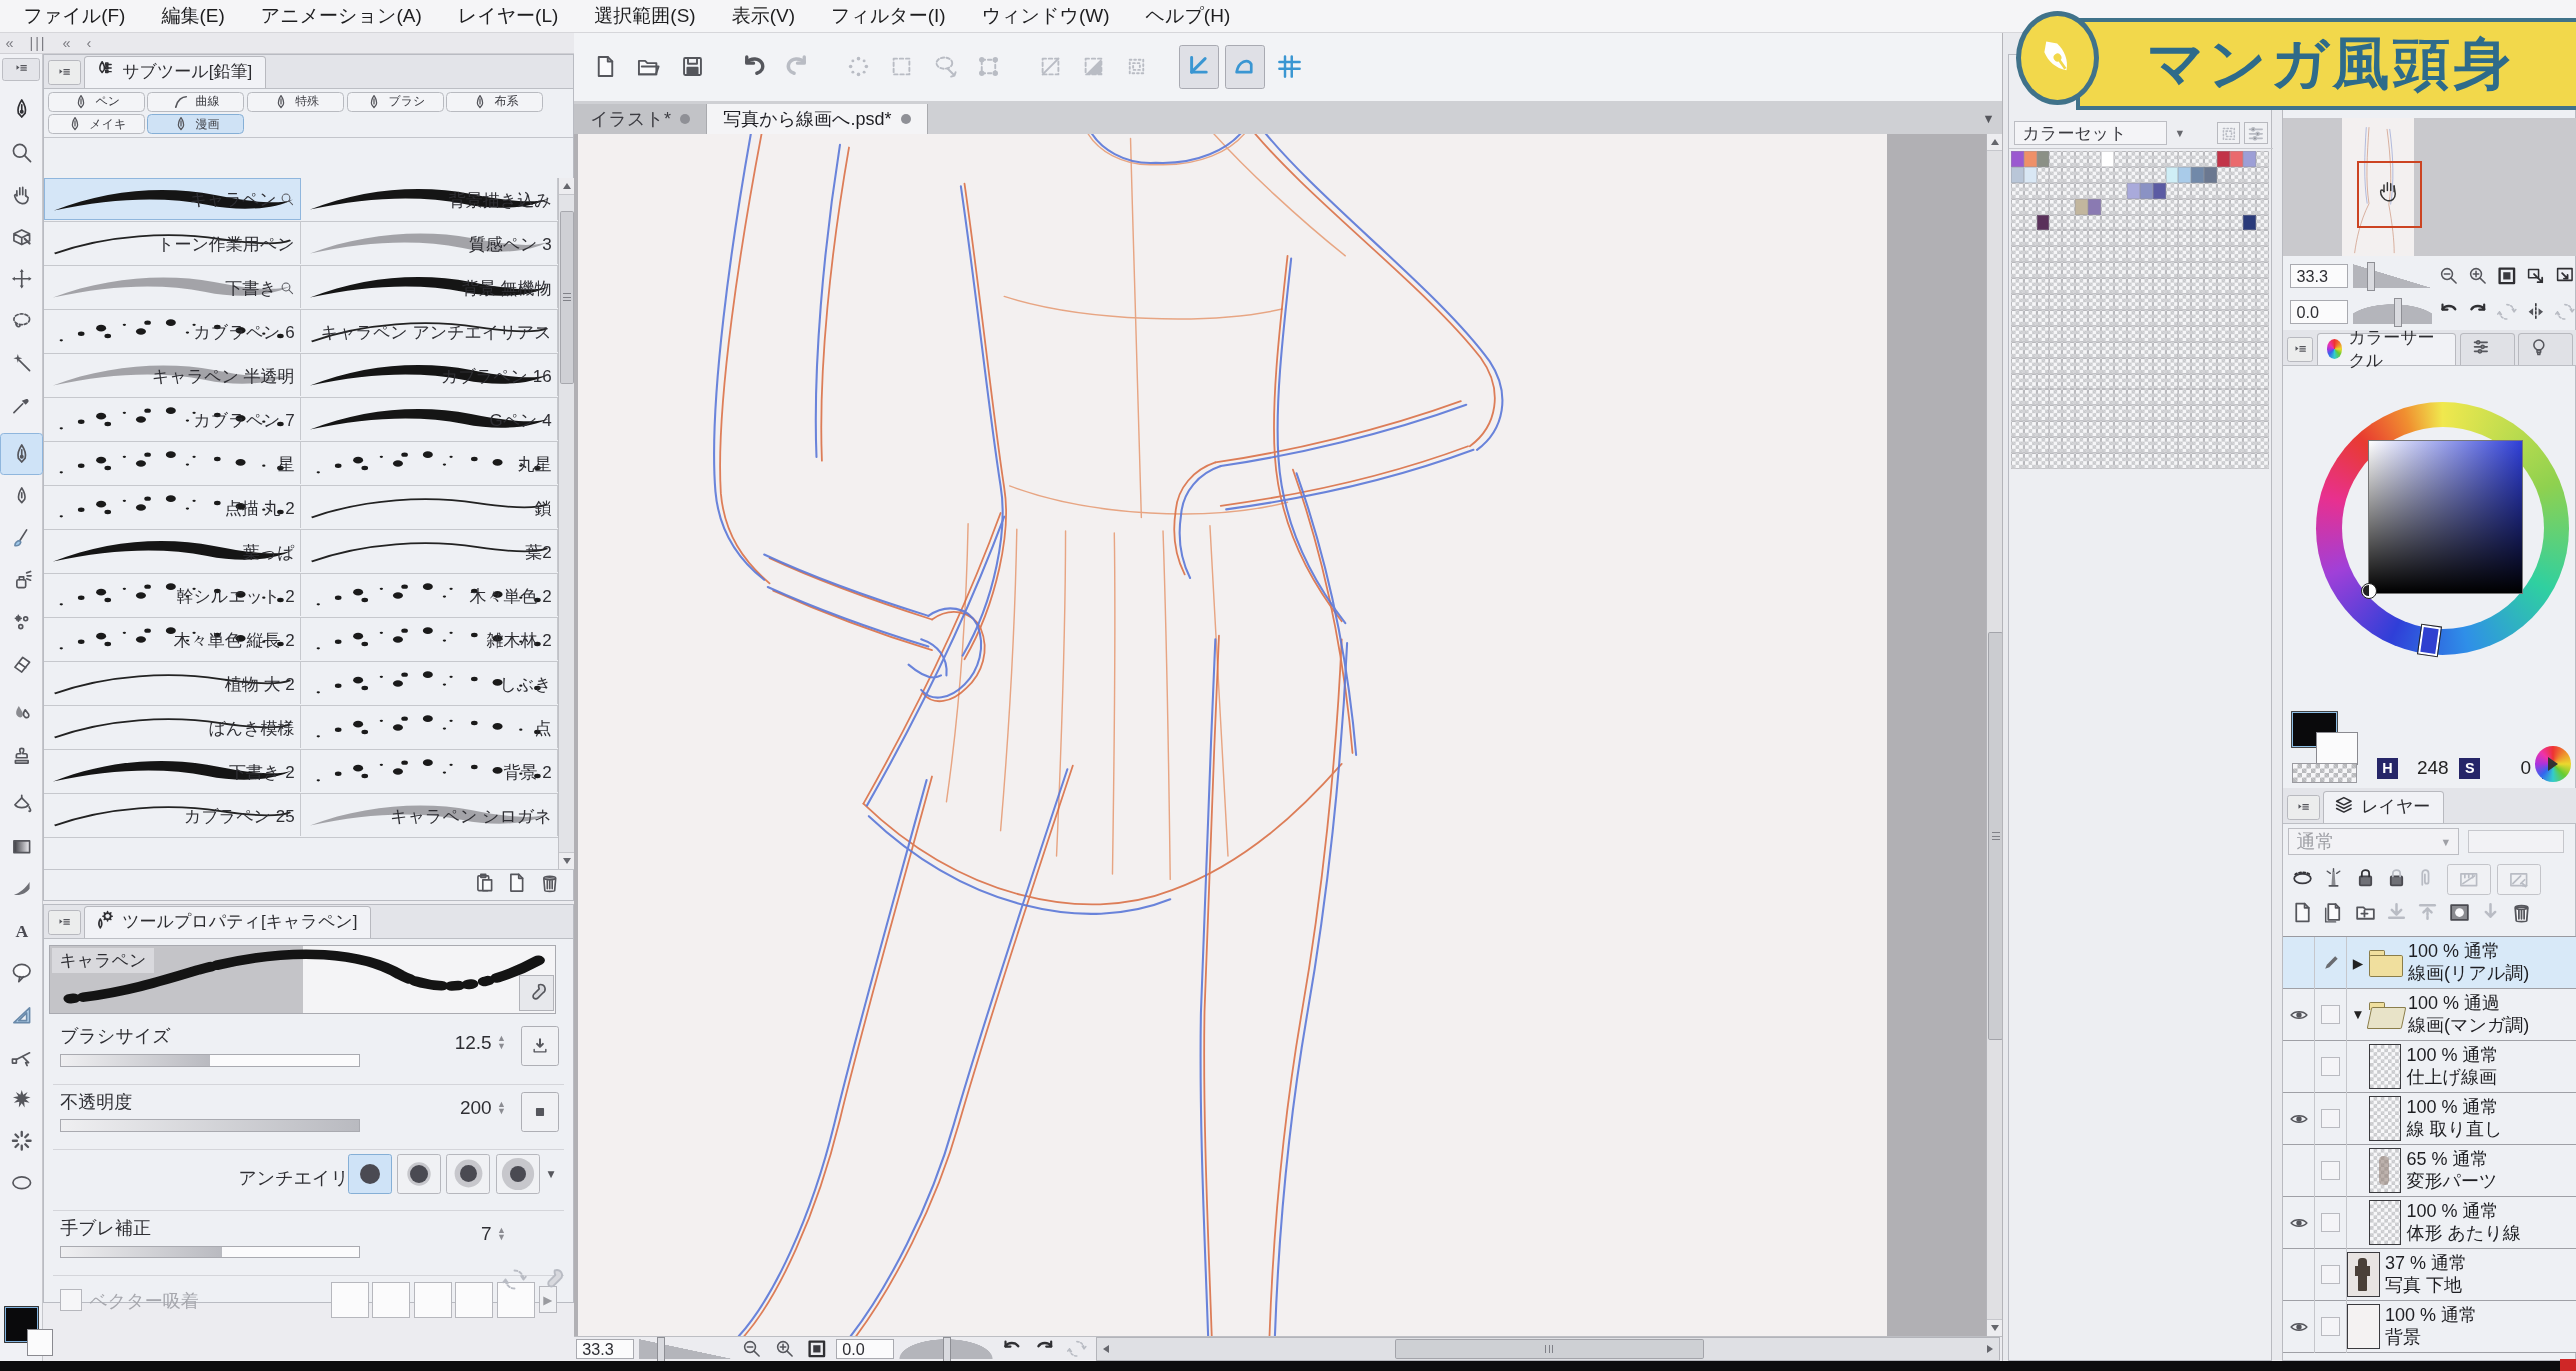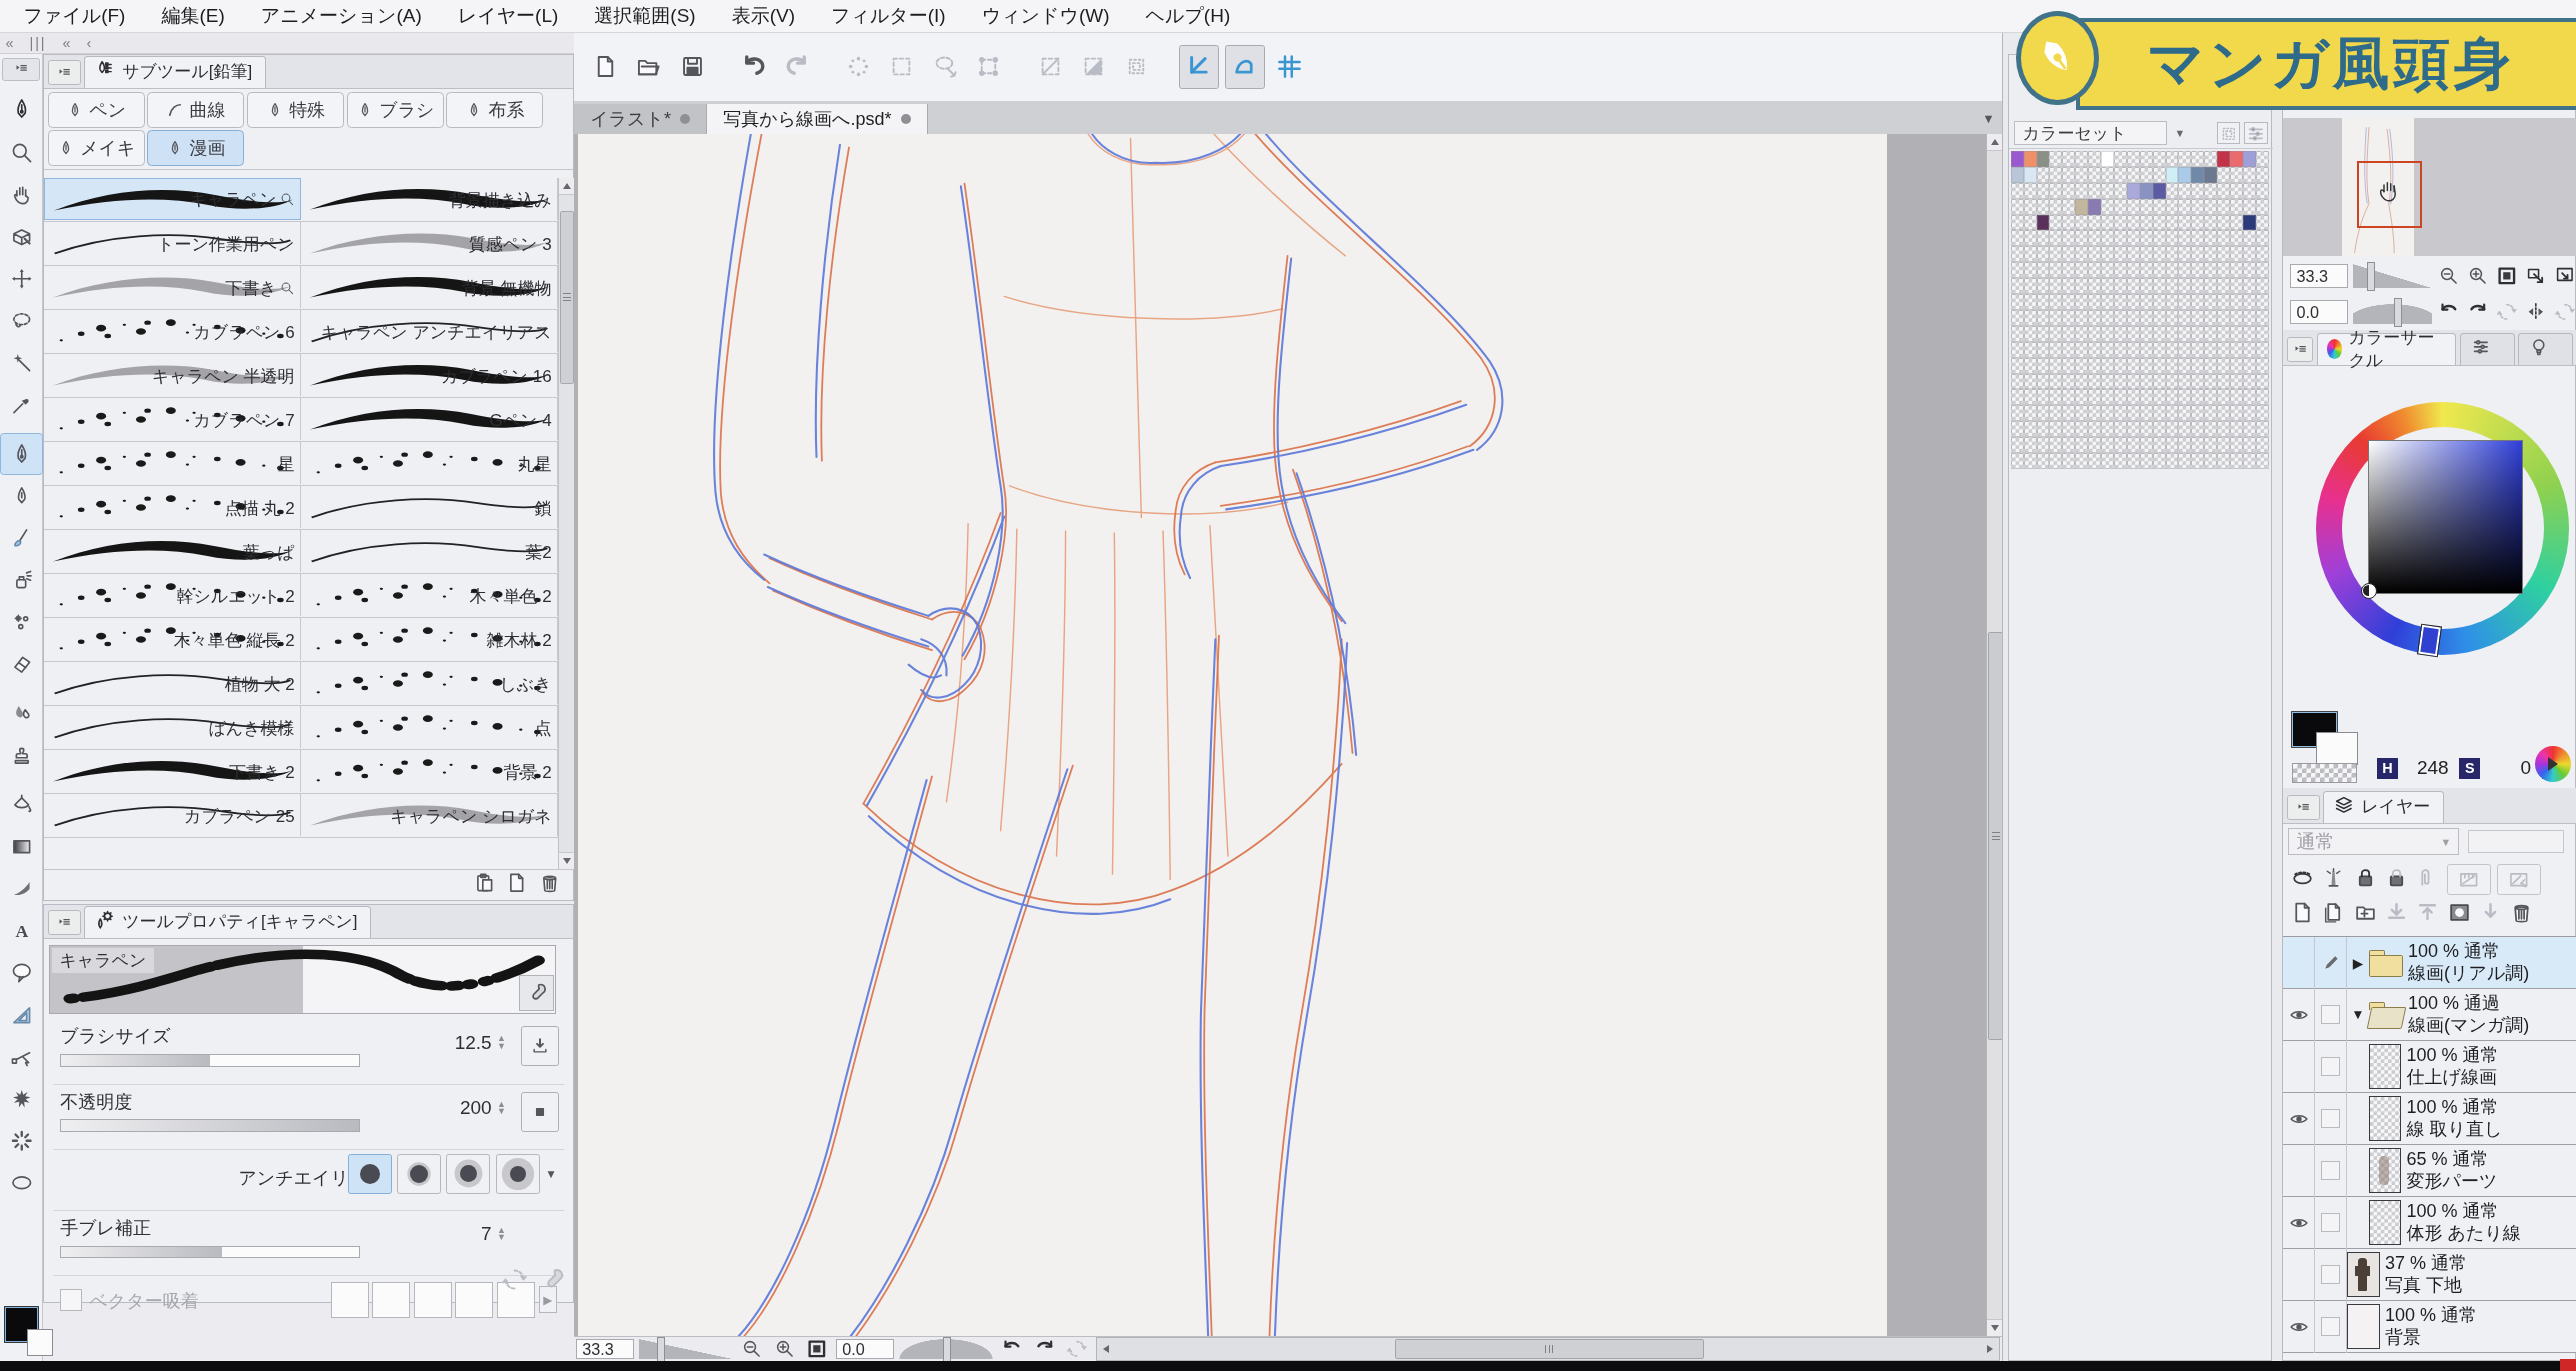--- a/index.html
+++ b/index.html
@@ -26,21 +26,21 @@
 #fgswatch{left:5.4px;top:1307px;width:31px;height:32.5px;background:#0a0a0c;border:1.8px solid #7fb2e0;box-shadow:0 0 0 0.9px #222}
 #bgswatch{left:27px;top:1329px;width:23.5px;height:25px;background:#fbfbfc;border:0.9px solid #8a8a90}
 
 .panel{background:#eef0f4;border:0.9px solid #b9bbc2;box-sizing:border-box}
 .ptabbar{display:flex;align-items:flex-end;gap:3.6px;height:34px;background:#e3e4e9;border-bottom:0.9px solid #bcbec4;padding:3.6px 3.6px 0 3.6px;box-sizing:border-box}
 .pmenu{width:31px;height:23.5px;background:#eceded;border:0.9px solid #b8b9bf;border-radius:2.7px;display:flex;align-items:center;justify-content:center;margin-bottom:2.7px}
 .ptab{background:#f1f2f6;border:0.9px solid #b8b9bf;border-bottom:none;border-radius:3.6px 3.6px 0 0;padding:2.7px 12.6px 3.6px 9px;font-size:17px;color:#2c2c30;display:flex;align-items:center;gap:6.3px;height:25px}
 
 #subtool{left:43px;top:54px;width:531px;height:847px}
 .grouprow{display:flex;flex-wrap:wrap;padding:2.7px 3.6px;gap:2.7px;background:#eef0f4;border-bottom:0.9px solid #c3c5cb}
-.groupbtn{height:36px;min-width:97px;background:#f3f4f7;border:0.9px solid #b8bac0;border-radius:4.5px;display:flex;align-items:center;justify-content:center;gap:5.4px;font-size:18px;color:#3a3a40;padding:0 7px;box-sizing:border-box}
+.groupbtn{height:20px;min-width:97px;background:#f3f4f7;border:0.9px solid #b8bac0;border-radius:4.5px;display:flex;align-items:center;justify-content:center;gap:5.4px;font-size:12px;color:#3a3a40;padding:0 7px;box-sizing:border-box}
 .groupbtn.sel{background:#cfe2f5;border-color:#85afd6}
 #brushlist{position:absolute;left:0;top:123px;width:514px;height:691px;overflow:hidden;background:#eef0f4}
 .brow{display:flex;height:43px;border-bottom:0.9px solid #c6c8cd}
 .bcell{position:relative;width:257px;height:42px;border-right:0.9px solid #c6c8cd;box-sizing:border-box;background:#eef0f4}
 .bcell.sel{background:#d5e6f7;border:0.9px solid #8fb6dd}
 .bname{position:absolute;right:5.4px;bottom:8.1px;font-size:17px;color:#2e2e33;white-space:nowrap;display:flex;align-items:center;gap:3.6px}
 .bstroke{position:absolute;left:3.6px;top:6.3px;width:249px;height:31px}
 #stscroll{position:absolute;left:514px;top:123px;width:15.3px;height:691px;background:#e2e3e7;border-left:0.9px solid #c0c1c6}
 .sbtn{width:15.3px;height:16.2px;display:flex;align-items:center;justify-content:center;color:#66676d;font-size:10px;background:#ededf0;border-bottom:0.9px solid #c6c7cc}
 .sthumb{position:absolute;left:0.9px;width:12.6px;background:#cfd0d5;border:0.9px solid #a7a8ae;border-radius:1.8px}

